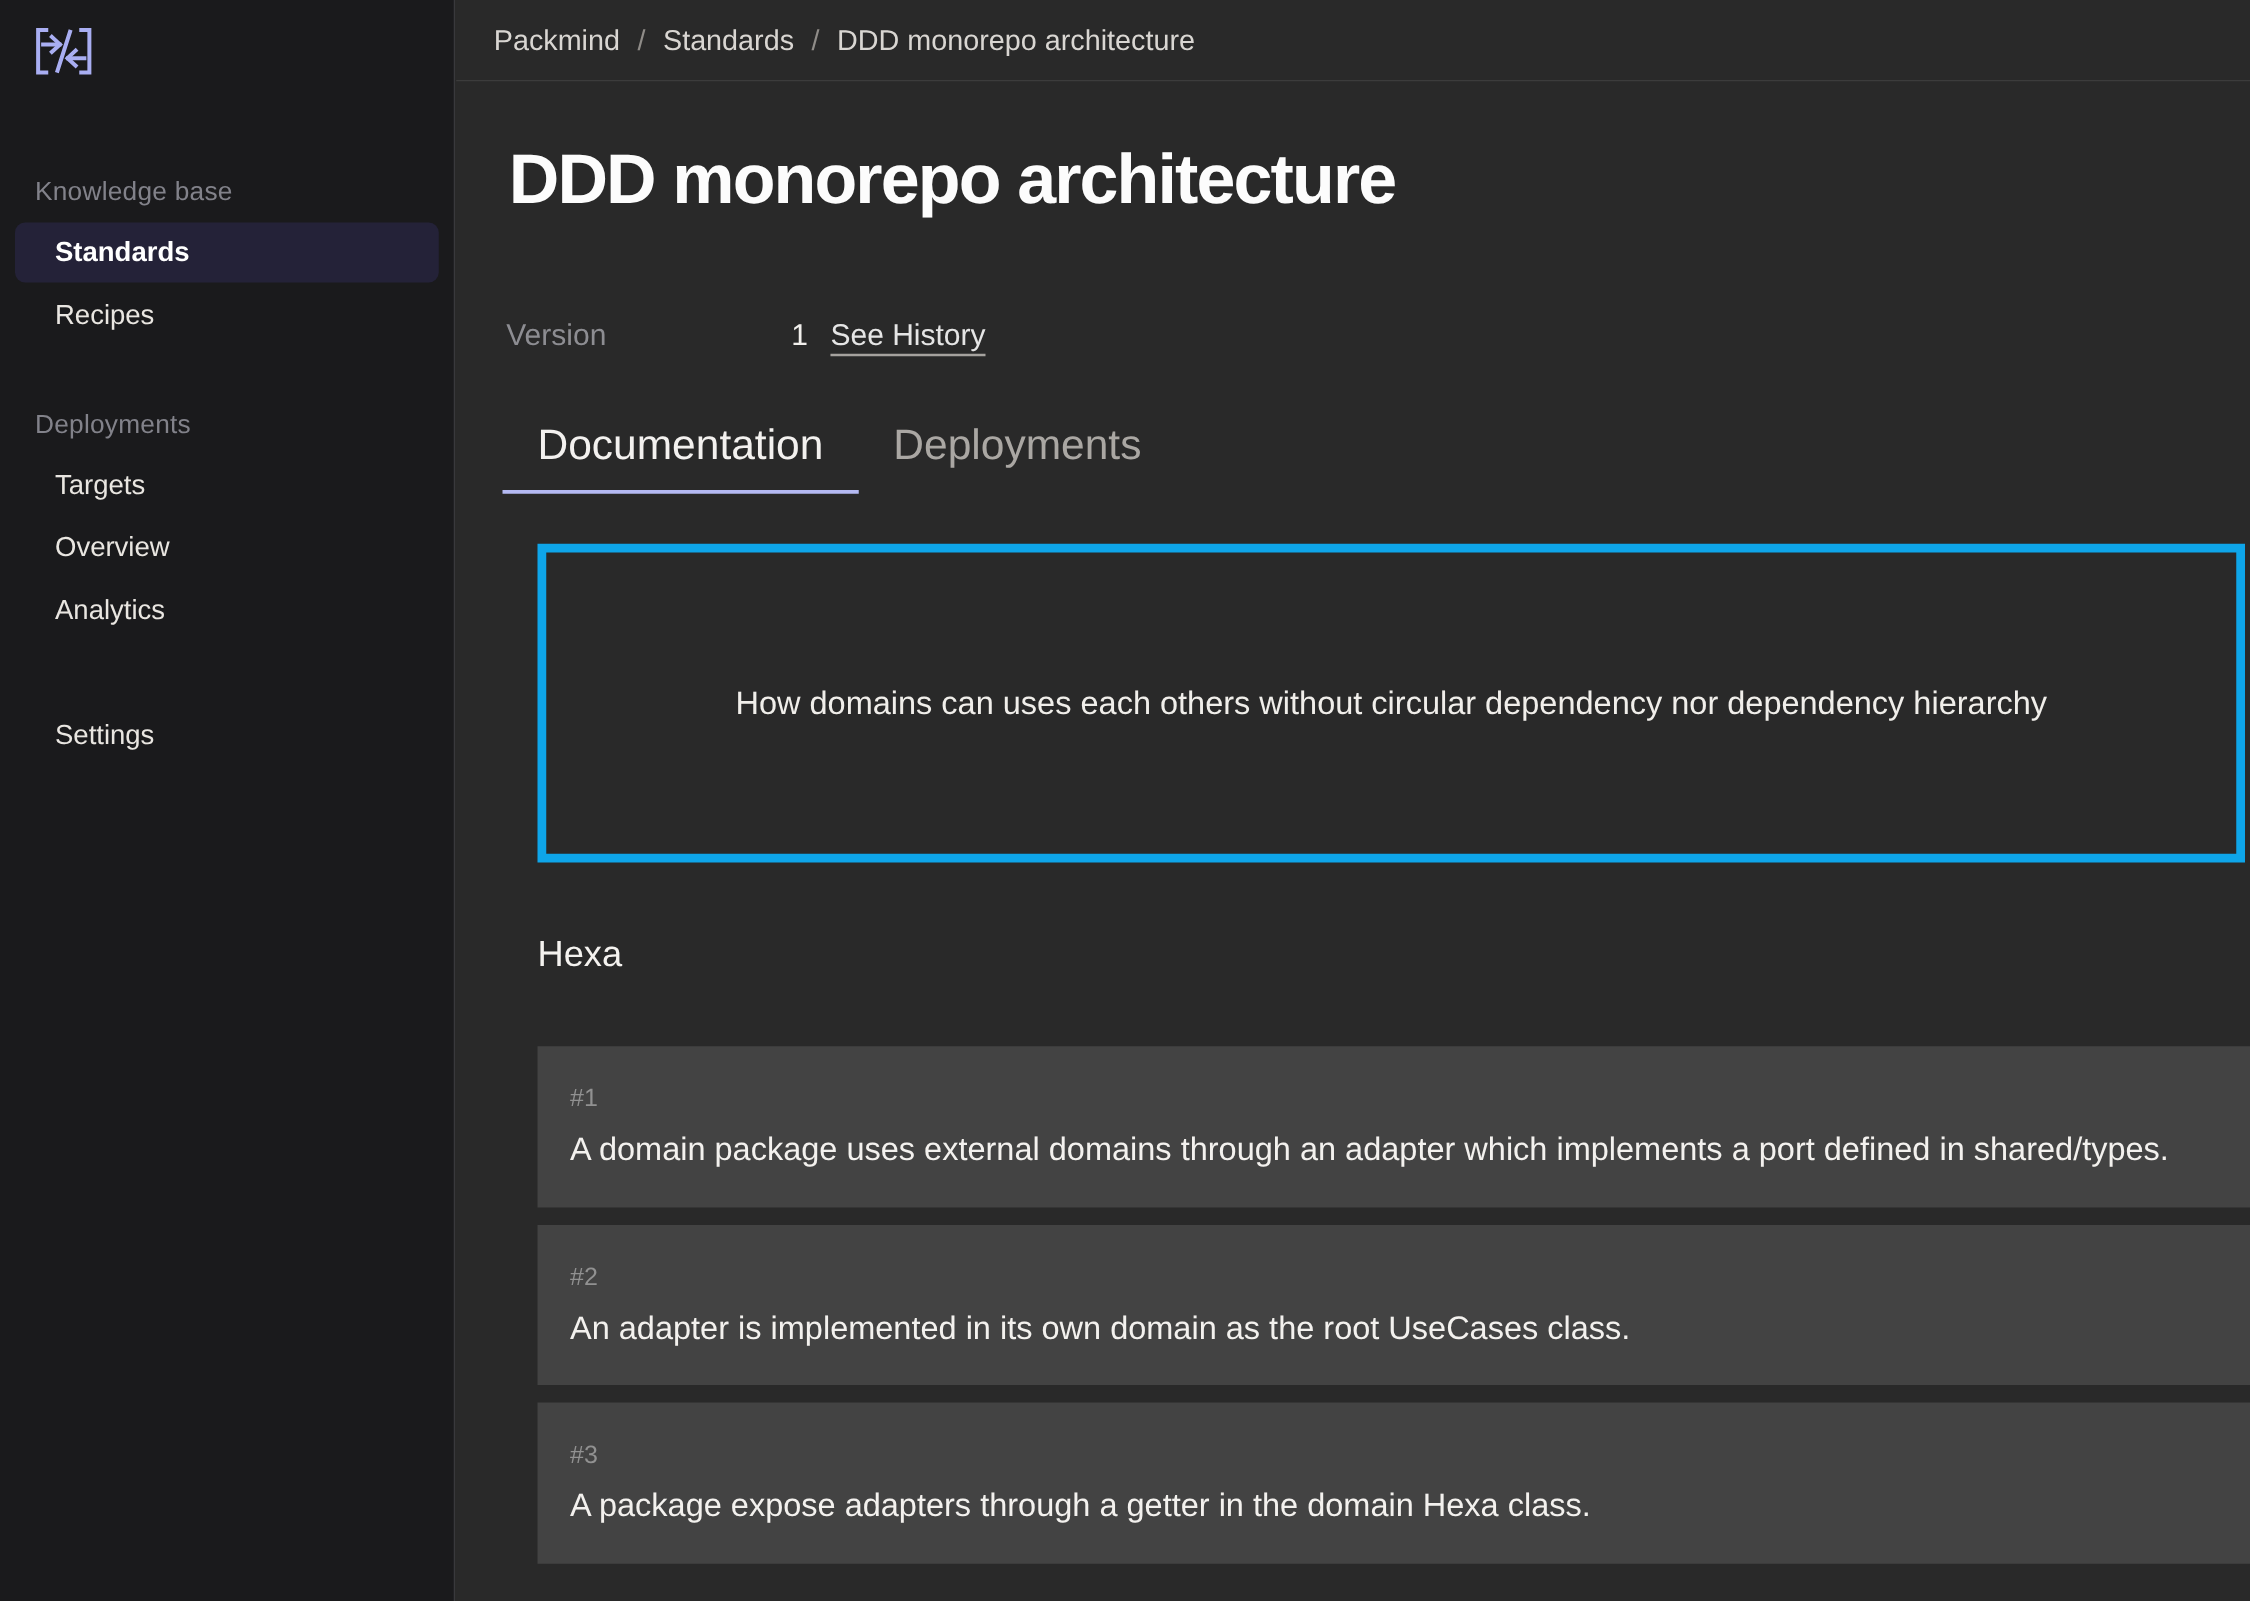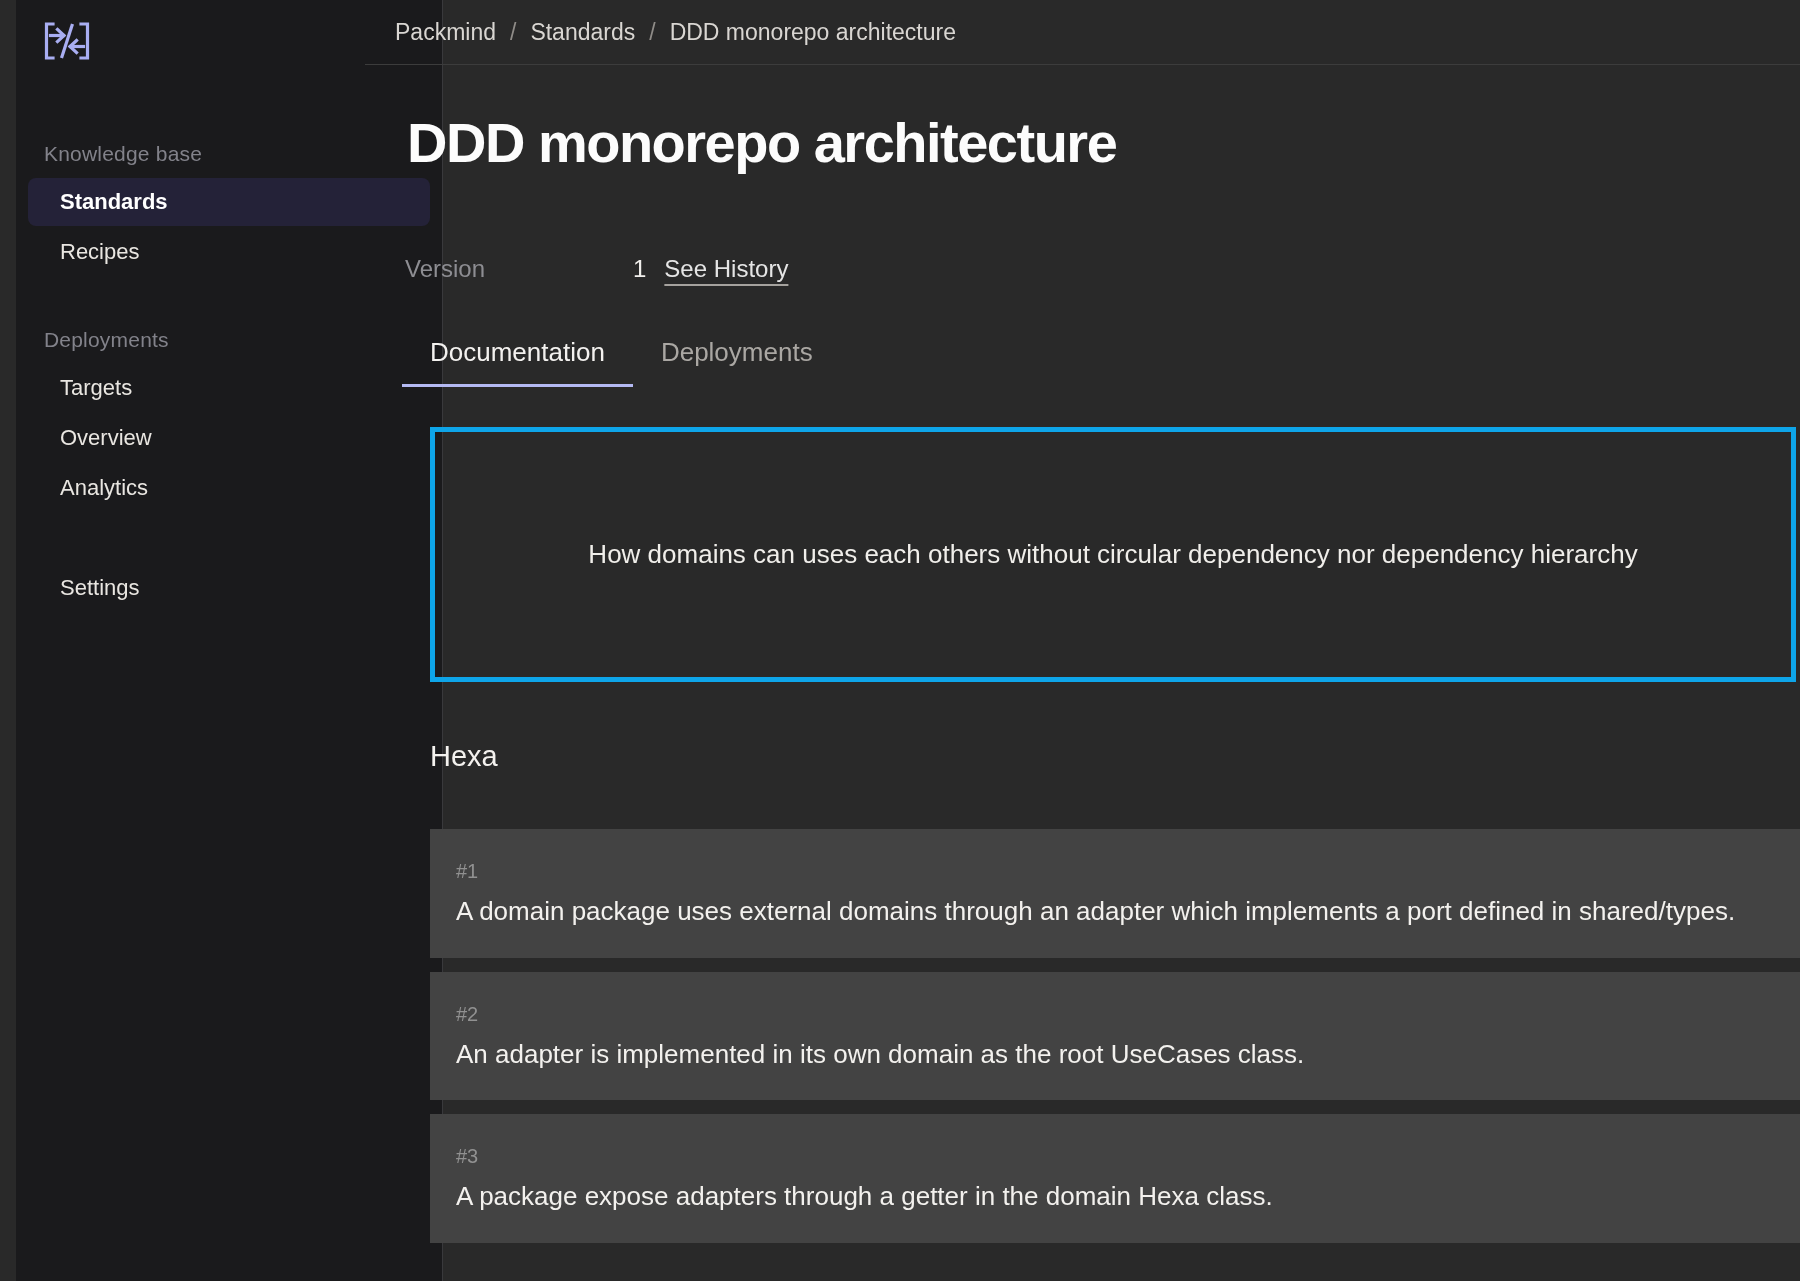--- a/index.html
+++ b/index.html
@@ -4,21 +4,21 @@
 <style>
   html,body{margin:0;padding:0;}
   body{
     width:1800px;height:1281px;overflow:hidden;position:relative;
     background:#292929;
     font-family:"Liberation Sans","DejaVu Sans",sans-serif;
     -webkit-font-smoothing:antialiased;
   }
   
   .sidebar{
-    position:absolute;left:16px;top:0;bottom:0;width:427px;
+    position:absolute;left:0;top:0;bottom:0;width:364px;
     background:#1a1a1c;border-right:1px solid #39393c;
     box-sizing:border-box;padding:16px 0 0 0;
   }
   .logo{margin:4px 0 0 26px;width:50px;height:42px;display:block;cursor:pointer;}
   .nav{margin-top:70px;}
   .nav-section-header{
     color:#82828a;font-size:21px;font-weight:500;
     padding:10px 28px;margin-top:6px;letter-spacing:.2px;
   }
   .nav-item{
@@ -48,30 +48,30 @@
     margin-top:80px;display:flex;align-items:center;font-size:24px;
   }
   .version-label{color:#8d8d92;width:228px;}
   .version-value{color:#f1efec;margin-right:18px;}
   .see-history{
     color:#e5e5e5;text-decoration:underline;
     text-decoration-color:#a5a29e;text-underline-offset:7px;cursor:pointer;
   }
   .tabs{display:flex;margin:46px 0 0 -3px;}
   .tab{
-    font-size:26px;color:#aaa7a3;padding:8px 28px 16px 28px;cursor:pointer;
+    font-size:34px;color:#aaa7a3;padding:8px 28px 16px 28px;cursor:pointer;
     border-bottom:3px solid transparent;
   }
   .tab.active{color:#f3f1ef;border-bottom-color:#b4b9f2;}
   .tab-panel{margin:0 4px 0 25px;}
   .section-heading{
     font-size:29px;font-weight:500;color:#f4f2ef;margin:58px 0 0 0;
   }
   .description-box{
-    margin-top:40px;height:255px;border:5px solid #0ea5e9;box-sizing:border-box;
+    margin-top:40px;height:255px;border:7px solid #0ea5e9;box-sizing:border-box;
     display:flex;align-items:center;justify-content:center;
   }
   .description-text{font-size:26px;color:#f0eeea;text-align:center;padding:0 30px;}
   .rules-list{margin-top:56px;margin-right:-4px;}
   .rule-card{
     background:#434343;margin-bottom:14px;
     padding:31px 26px 30px 26px;box-sizing:border-box;
   }
   .rule-number{font-size:20px;color:#919191;margin-bottom:12px;}
   .rule-text{font-size:26px;color:#f3f1ee;line-height:1.25;}

